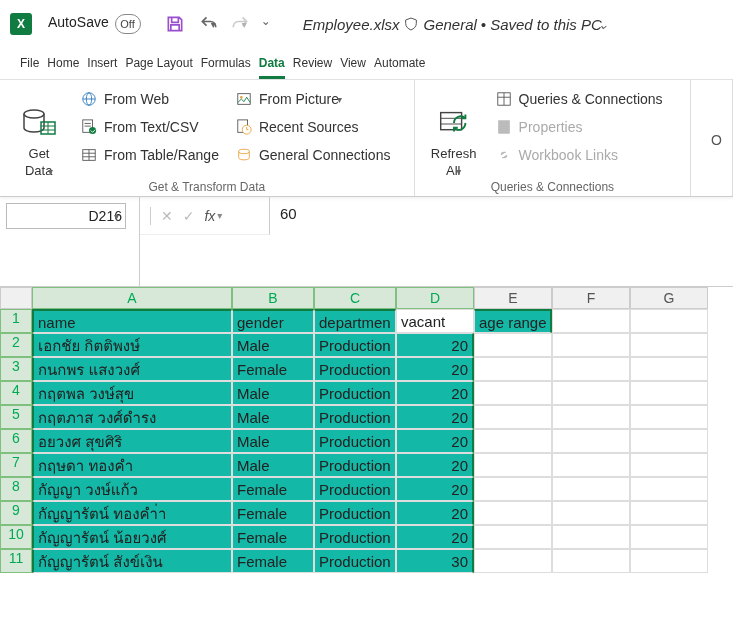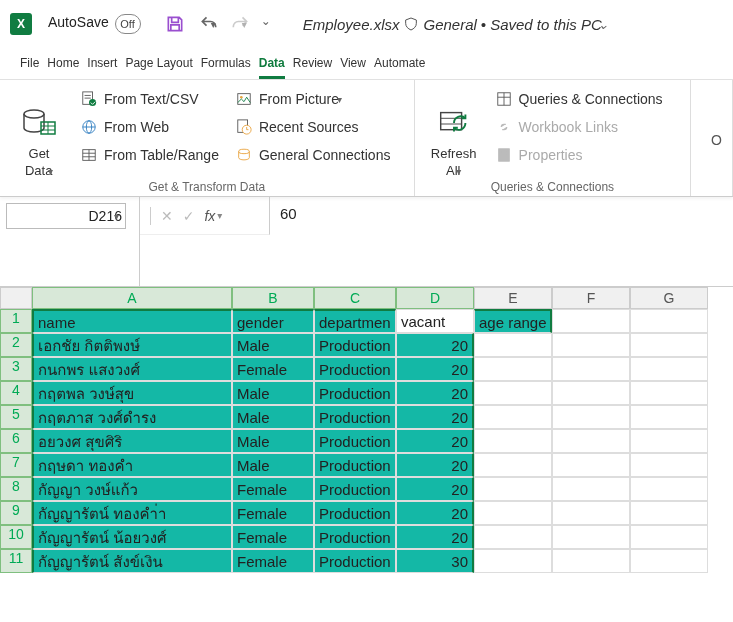--- a/index.html
+++ b/index.html
@@ -128,38 +128,38 @@
             <line x1="29" y1="18" x2="29" y2="30" stroke="#107c41"></line>
           </svg>
         </div>
         <span>Get</span>
         <span><span>Data</span> <span class="chev">▾</span></span>
       </div>
       <div class="small-btns">
         <div class="small-btn">
             <span class="ic">
               <svg viewBox="0 0 18 18" width="16" height="16">
+                <circle cx="9" cy="9" r="7" fill="none" stroke="#2a7abf"></circle>
+                <ellipse cx="9" cy="9" rx="3" ry="7" fill="none" stroke="#2a7abf"></ellipse>
+                <line x1="2" y1="9" x2="16" y2="9" stroke="#2a7abf"></line>
+              </svg>
+            </span>
+            <span>From Web</span>
+          </div>
+        <div class="small-btn">
+            <span class="ic">
+              <svg viewBox="0 0 18 18" width="16" height="16">
                 <rect x="2" y="1" width="11" height="14" fill="none" stroke="#555"></rect>
                 <line x1="4" y1="5" x2="11" y2="5" stroke="#555"></line>
                 <line x1="4" y1="8" x2="11" y2="8" stroke="#555"></line>
                 <circle cx="13" cy="13" r="4" fill="#107c41"></circle>
                 <path d="M11 13l2 2 3-3" stroke="#fff" fill="none"></path>
               </svg>
             </span>
             <span>From Text/CSV</span>
-          </div>
-        <div class="small-btn">
-            <span class="ic">
-              <svg viewBox="0 0 18 18" width="16" height="16">
-                <circle cx="9" cy="9" r="7" fill="none" stroke="#2a7abf"></circle>
-                <ellipse cx="9" cy="9" rx="3" ry="7" fill="none" stroke="#2a7abf"></ellipse>
-                <line x1="2" y1="9" x2="16" y2="9" stroke="#2a7abf"></line>
-              </svg>
-            </span>
-            <span>From Web</span>
           </div>
         <div class="small-btn">
             <span class="ic">
               <svg viewBox="0 0 18 18" width="16" height="16">
                 <rect x="2" y="3" width="14" height="12" fill="none" stroke="#555"></rect>
                 <line x1="2" y1="7" x2="16" y2="7" stroke="#555"></line>
                 <line x1="2" y1="11" x2="16" y2="11" stroke="#555"></line>
                 <line x1="9" y1="3" x2="9" y2="15" stroke="#555"></line>
               </svg>
             </span>
@@ -224,34 +224,34 @@
                 <rect x="2" y="2" width="14" height="14" fill="none" stroke="#555"></rect>
                 <line x1="2" y1="7" x2="16" y2="7" stroke="#555"></line>
                 <line x1="9" y1="2" x2="9" y2="16" stroke="#555"></line>
               </svg>
             </span>
             <span>Queries &amp; Connections</span>
           </div>
         <div class="small-btn disabled">
             <span class="ic">
               <svg viewBox="0 0 18 18" width="16" height="16">
-                <path d="M6 9a3 3 0 013-3h2 M12 9a3 3 0 01-3 3H7" fill="none" stroke="#bbb" stroke-width="1.5"></path>
-              </svg>
-            </span>
-            <span>Workbook Links</span>
-          </div>
-        <div class="small-btn disabled">
-            <span class="ic">
-              <svg viewBox="0 0 18 18" width="16" height="16">
                 <rect x="3" y="2" width="12" height="14" fill="none" stroke="#bbb"></rect>
                 <line x1="6" y1="6" x2="12" y2="6" stroke="#bbb"></line>
                 <line x1="6" y1="9" x2="12" y2="9" stroke="#bbb"></line>
               </svg>
             </span>
             <span>Properties</span>
+          </div>
+        <div class="small-btn disabled">
+            <span class="ic">
+              <svg viewBox="0 0 18 18" width="16" height="16">
+                <path d="M6 9a3 3 0 013-3h2 M12 9a3 3 0 01-3 3H7" fill="none" stroke="#bbb" stroke-width="1.5"></path>
+              </svg>
+            </span>
+            <span>Workbook Links</span>
           </div>
       </div>
     </div>
     <div class="group-label">Queries &amp; Connections</div>
   </div>
   <div class="group" style="flex:1;">
       <div class="group-body" style="align-items:center;padding-left:10px;color:#555;">O</div>
     </div>
 </div>
 

